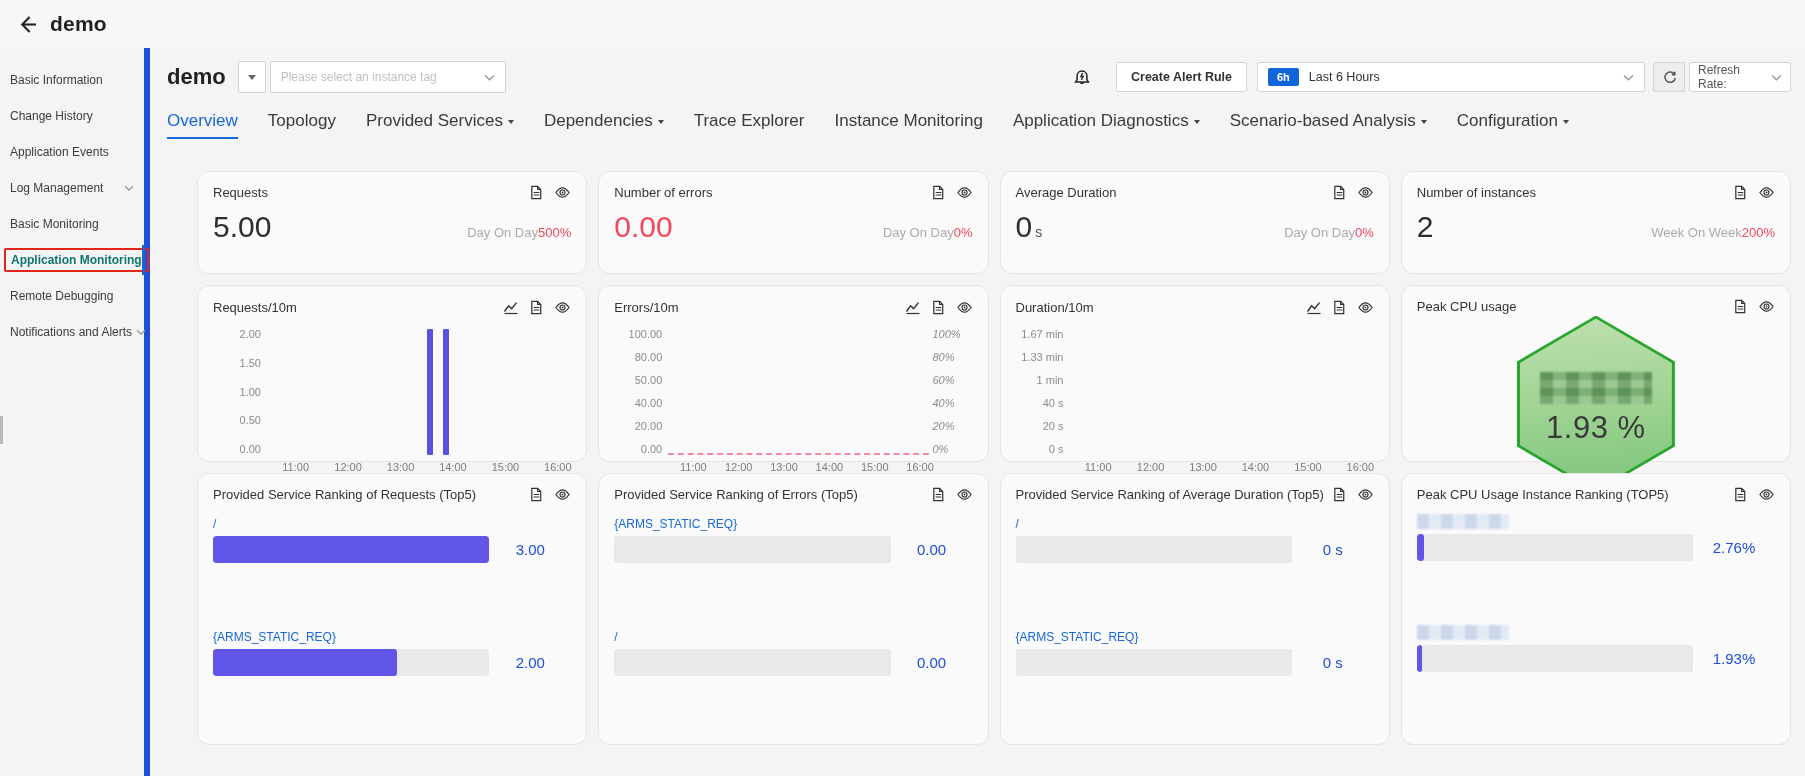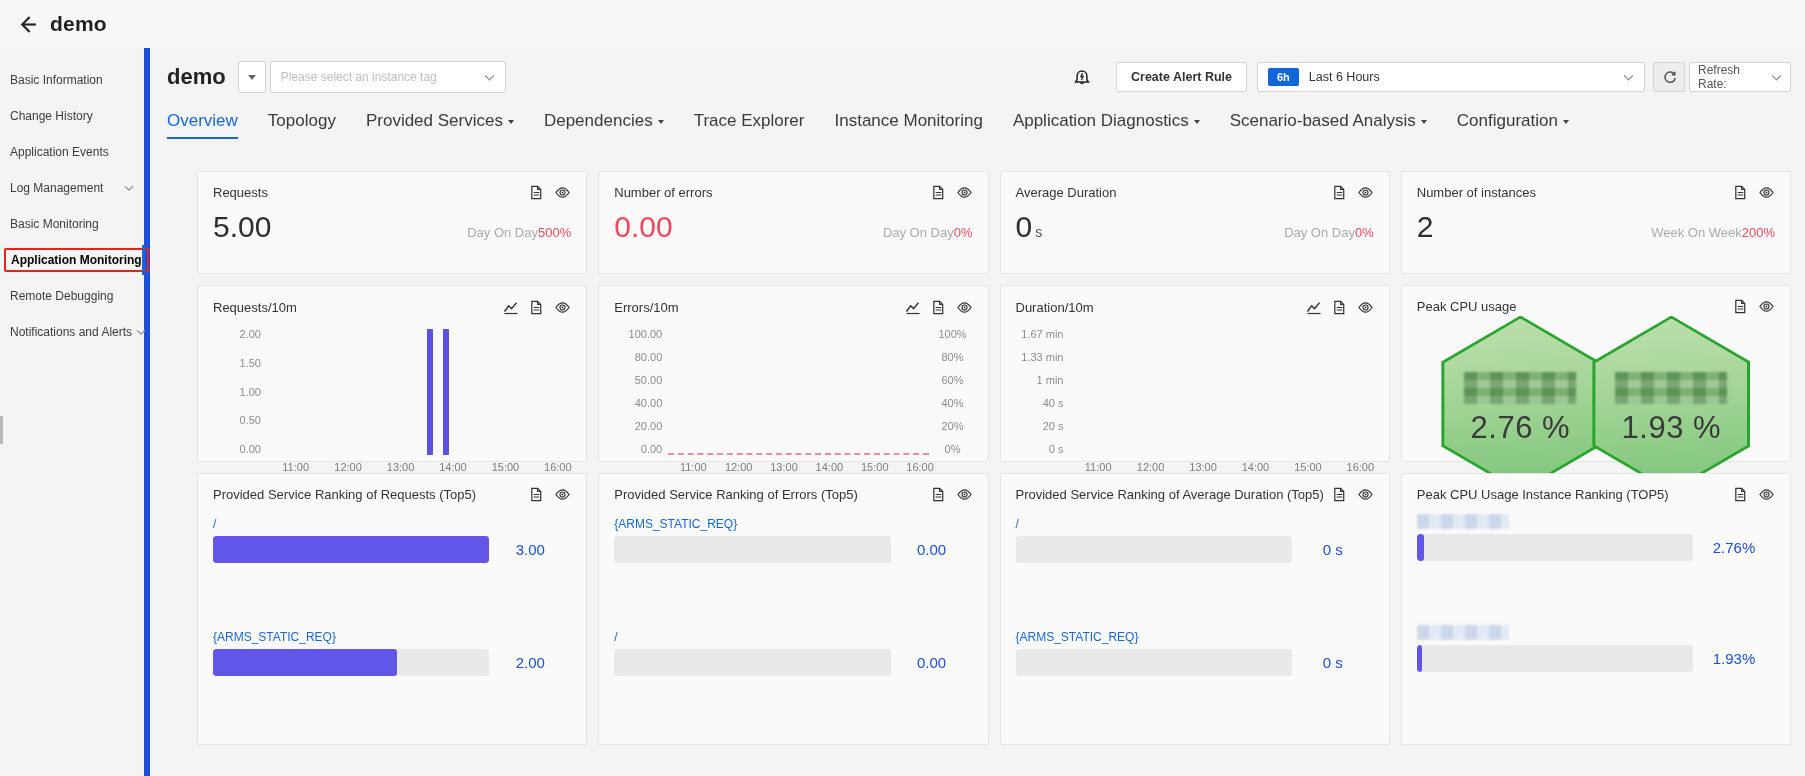--- a/index.html
+++ b/index.html
@@ -13,21 +13,21 @@
   .topbar-title { font-size:21px; font-weight:700; color:#1f1f1f; margin-left:10px; letter-spacing:.2px; }
 
   
   .layout { display:flex; height:728px; position:relative; }
   .scroll-remnant { position:absolute; left:0; top:368px; width:3px; height:28px; background:#b9b9bc; }
 
   
   .sidebar { width:150px; flex:0 0 150px; border-right:6px solid #1d4ed8; padding-top:14px; }
   .side-item { position:relative; height:36px; display:flex; align-items:center; justify-content:space-between; padding:0 10px 0 10px; font-size:12px; color:#3c3c3c; cursor:pointer; white-space:nowrap; }
   .side-item .chev { flex:0 0 auto; margin-left:4px; }
-  .side-item.active { color:#000000; font-weight:700; }
+  .side-item.active { color:#0f766e; font-weight:700; }
   .side-item.active .red-box { border:2px solid #e1251b; border-radius:2px; padding:3px 5px; margin-left:-6px; }
   .side-item.active::after { content:''; position:absolute; right:-1px; top:3px; bottom:3px; width:3px; background:#1767d8; }
 
   
   .main { flex:1; padding:0 14px 0 17px; overflow:hidden; }
 
   .main-header { margin-top:13px; display:flex; align-items:center; }
   .main-title { font-size:22px; font-weight:700; color:#222; margin-right:12px; }
   .caret-btn { width:28px; height:32px; background:#fff; border:1px solid #d4d4d6; border-radius:2px; display:flex; align-items:center; justify-content:center; cursor:pointer; margin-right:4px; }
   .caret { width:0; height:0; border-left:4px solid transparent; border-right:4px solid transparent; border-top:5px solid #666; }
@@ -48,40 +48,40 @@
   .tabs { margin-top:18px; display:flex; gap:30px; align-items:flex-end; }
   .tab { font-size:17px; color:#3a3a3a; padding-bottom:8px; cursor:pointer; display:flex; align-items:center; gap:5px; white-space:nowrap; }
   .tab .caret { border-top-color:#444; border-left-width:3.5px; border-right-width:3.5px; border-top-width:4.5px; margin-top:1px; }
   .tab.active { color:#1767d8; border-bottom:2px solid #1767d8; padding-bottom:6px; }
 
   
   .cards-grid { display:grid; grid-template-columns:repeat(4,1fr); gap:11px; margin-left:30px; }
   .stats-grid { margin-top:32px; }
   .charts-grid { margin-top:11px; }
   .rank-grid { margin-top:11px; }
-  .card { background:#fafafb; border:1px solid #e5e5e8; border-radius:2px; padding:13px 15px; position:relative; }
+  .card { background:#fafafb; border:1px solid #e5e5e8; border-radius:12px; padding:13px 15px; position:relative; }
   .card-hd { display:flex; align-items:center; justify-content:space-between; }
   .card-title { font-size:13px; color:#333; }
   .card-icons { display:flex; align-items:center; gap:10px; }
   .icon-btn { display:flex; cursor:pointer; }
 
   
   .stats-grid .card { height:103px; }
   .stat-row { margin-top:10px; display:flex; align-items:baseline; justify-content:space-between; }
   .stat-value { font-size:30px; color:#2e2e2e; }
   .stat-value.red { color:#f0485c; }
   .stat-unit { font-size:14px; color:#555; margin-left:3px; }
   .stat-cmp { font-size:13px; color:#ababab; }
   .stat-cmp b { font-weight:400; color:#f0485c; }
 
   
   .charts-grid .card { height:177px; }
   .chart-body { display:flex; margin-top:14px; height:126px; }
   .yaxis { display:flex; flex-direction:column; justify-content:space-between; align-items:flex-end; font-size:11px; color:#8c8c8c; width:48px; flex:0 0 48px; line-height:11px; }
-  .yaxis.right { align-items:center; width:40px; flex:0 0 40px; }
+  .yaxis.right { align-items:flex-start; width:40px; flex:0 0 40px;font-style:italic; }
   .plot { position:relative; flex:1; margin:0 6px 0 8px; }
   .vbar { position:absolute; bottom:0; width:6px; border-radius:1px; }
   .zero-line { position:absolute; left:-2px; right:-2px; bottom:0; border-top:2px dashed #f2899f; }
   .xlabels { position:relative; height:13px; margin:6px 6px 0 56px; font-size:11px; color:#7d7d7d;text-align:right; }
   .xlabels.dual { margin-right:46px; }
   .xl { position:absolute; transform:translateX(-50%); white-space:nowrap; }
   .xl:nth-child(1){left:9%;} .xl:nth-child(2){left:26.7%;} .xl:nth-child(3){left:44.4%;}
   .xl:nth-child(4){left:62.1%;} .xl:nth-child(5){left:79.8%;} .xl:nth-child(6){left:97.5%;}
   .legend-row { display:flex; align-items:center; margin:9px 0 0 56px; gap:18px; }
   .legend-row.spread { justify-content:space-between; margin-right:4px; }
@@ -540,26 +540,20 @@
                   <svg width="17" height="15" viewBox="0 0 16 16">
                     <use href="#i-eye"></use>
                   </svg>
                 </span>
               </span>
             </div>
           <div class="hex-body">
             <div class="hex">
                 <div class="hex-in">
                   <div class="hex-censor"></div>
-                  <div class="hex-val">2.76 %</div>
-                </div>
-              </div>
-            <div class="hex">
-                <div class="hex-in">
-                  <div class="hex-censor"></div>
                   <div class="hex-val">1.93 %</div>
                 </div>
               </div>
           </div>
         </div>
       </section>
 
       <section class="cards-grid rank-grid">
 
         <div class="card">

